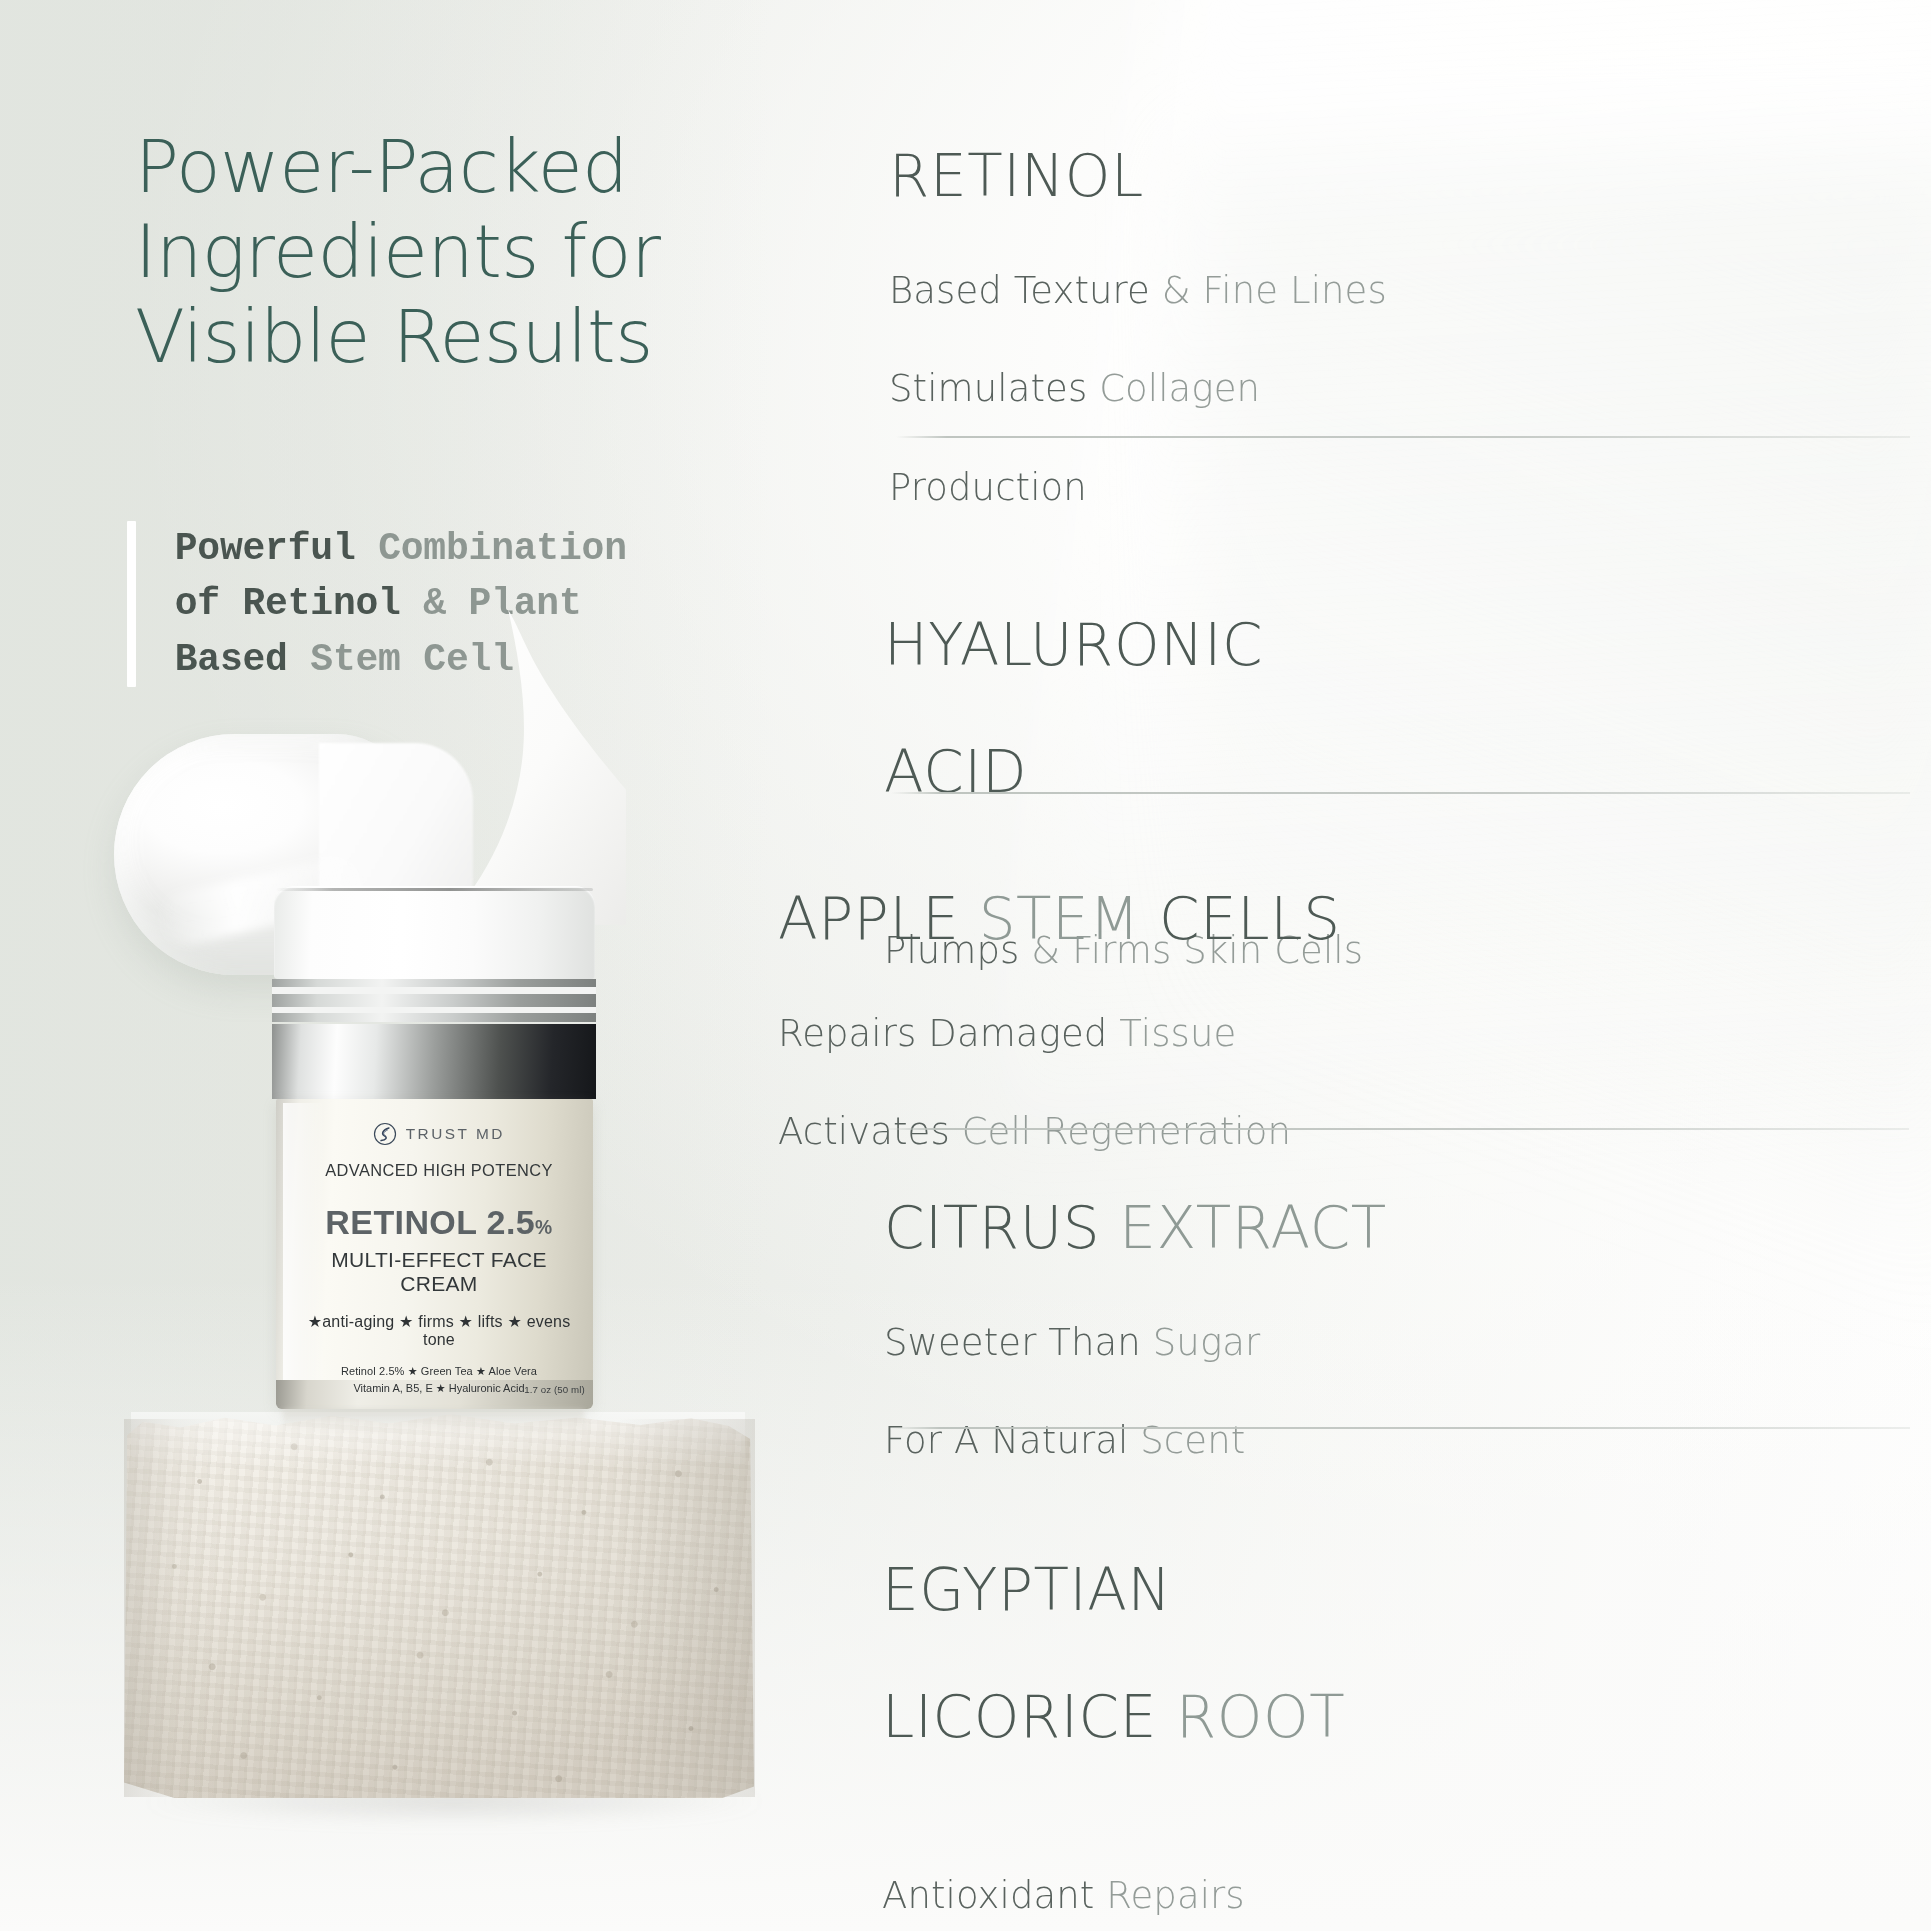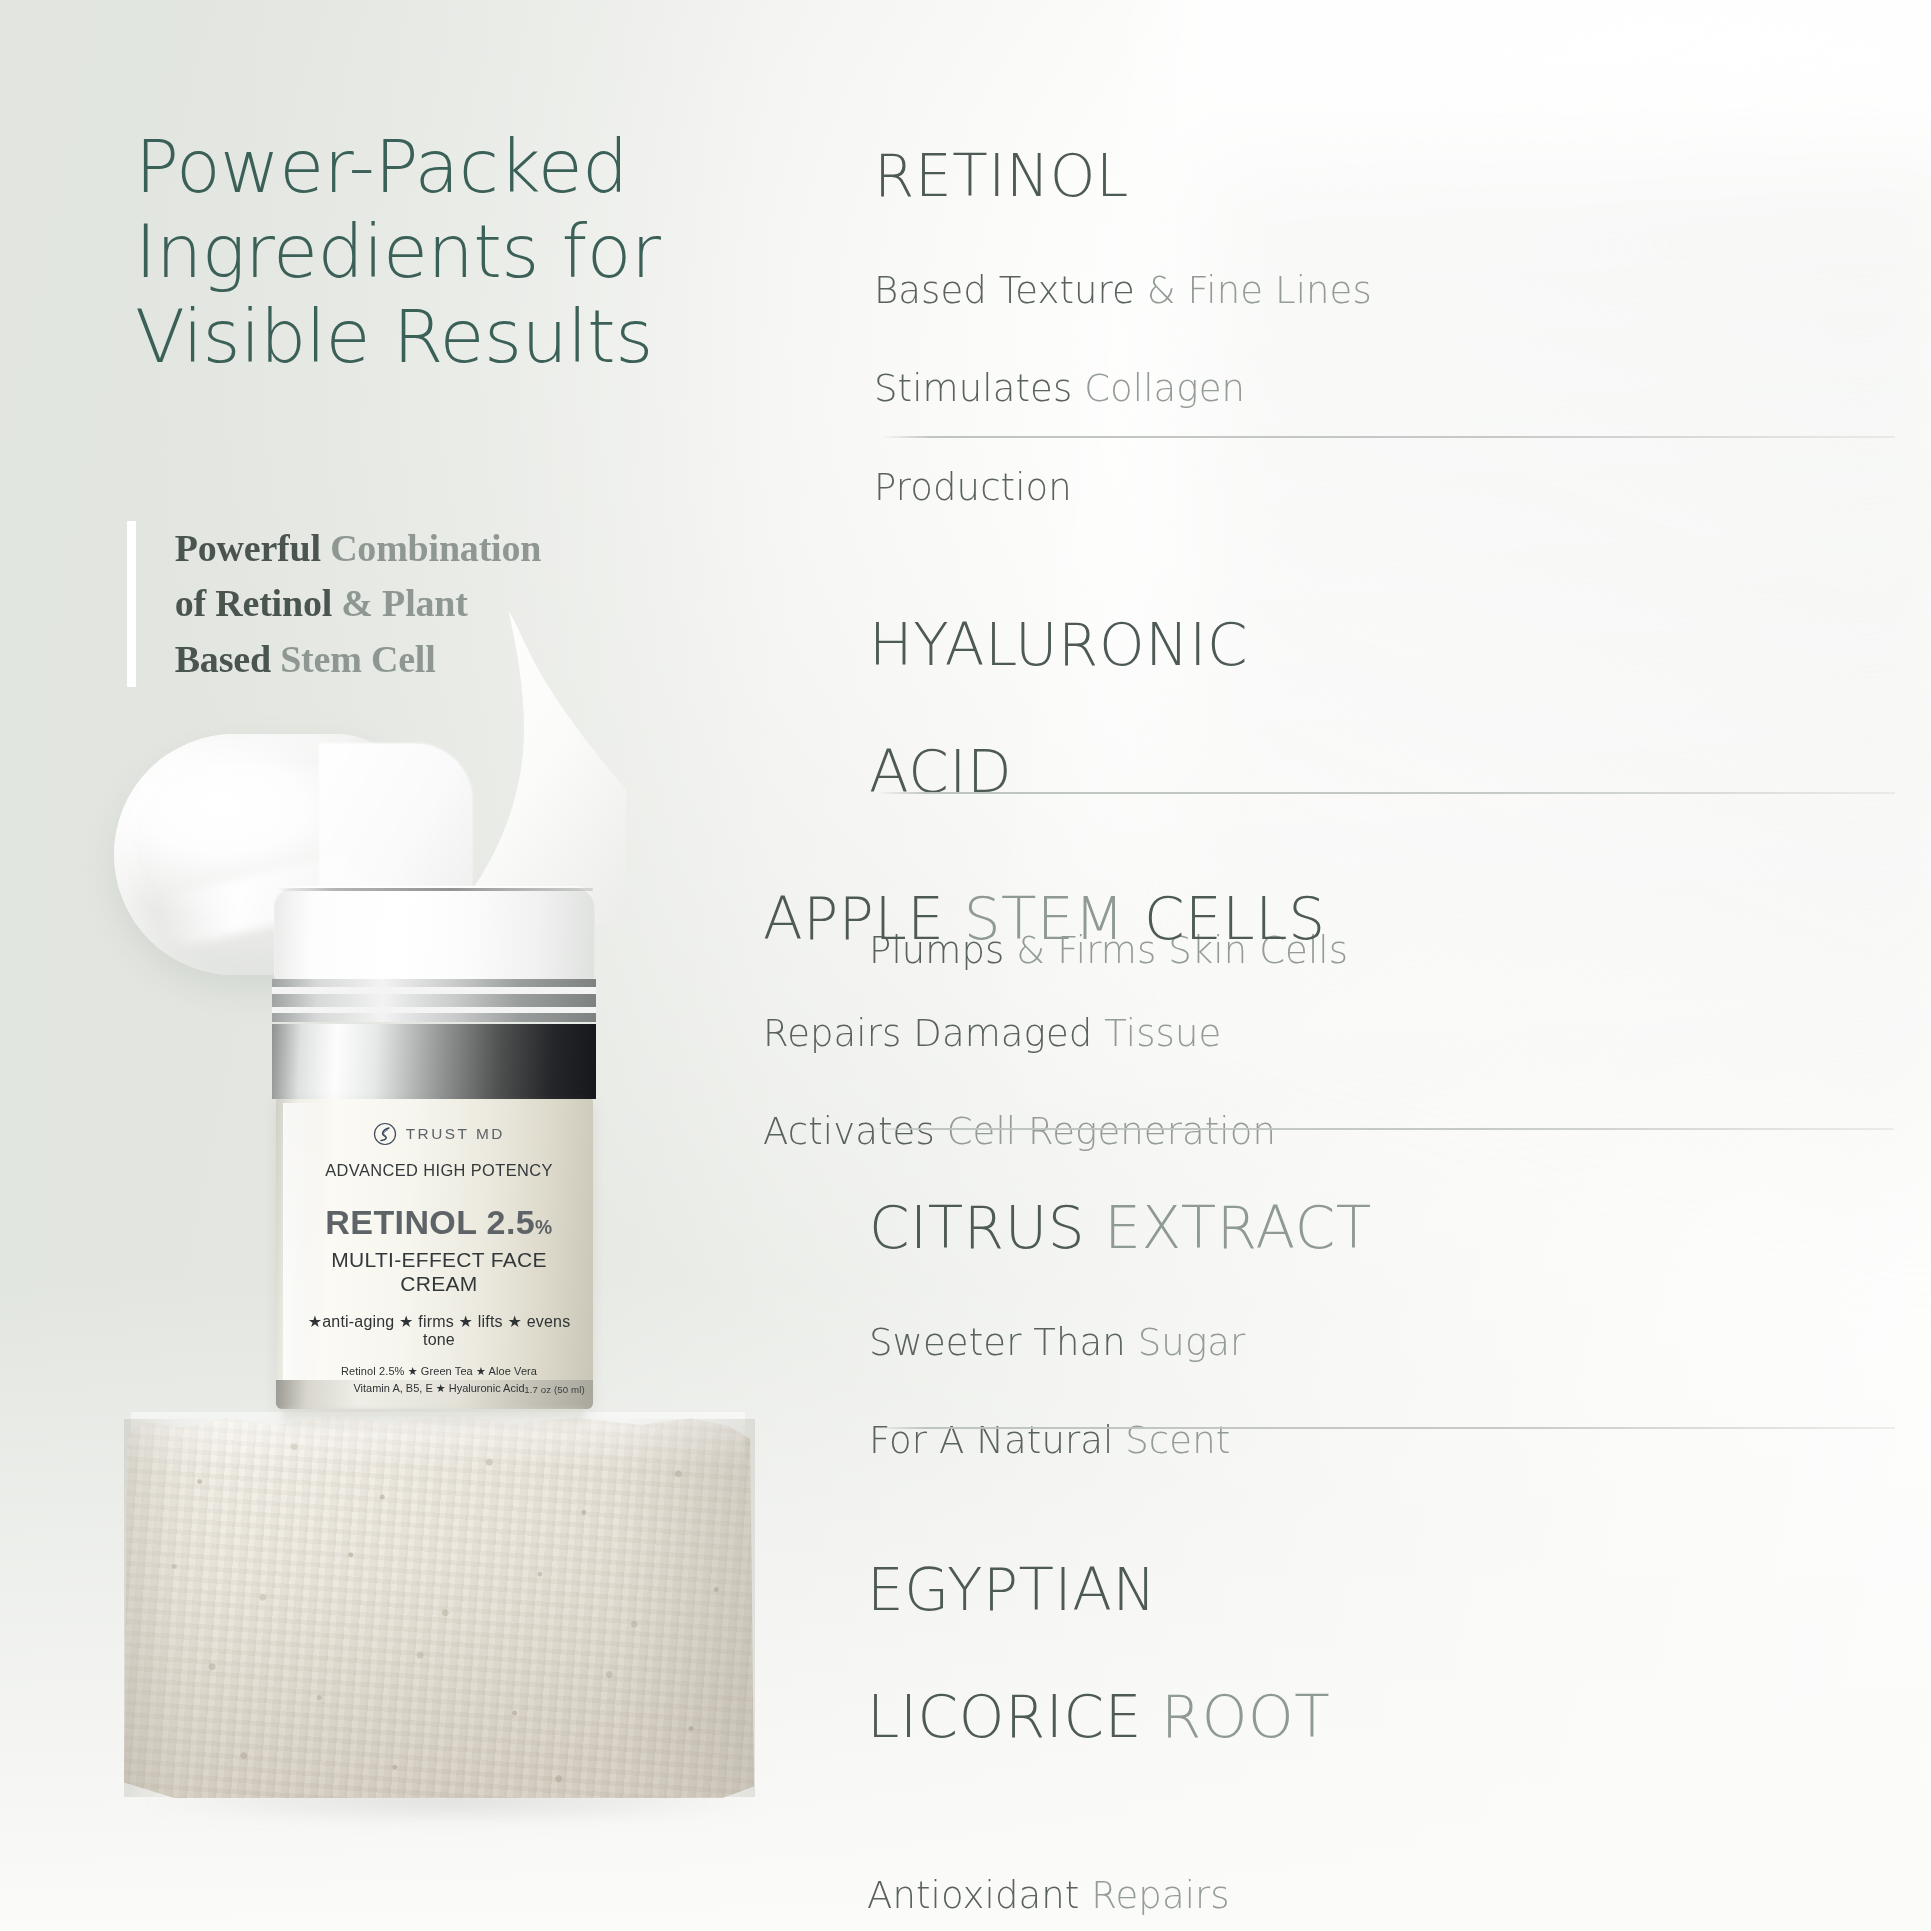--- a/index.html
+++ b/index.html
@@ -48,30 +48,30 @@
     white-space:pre-line;
   }
   .sub-wrap{
     position:absolute;left:127px;top:521px;width:618px;
     display:flex;align-items:stretch;
   }
   .sub-bar{
     width:8.7px;background:#ffffff;border-radius:1px;margin-right:39px;flex:0 0 auto;
   }
   .subhead{
-    font-family:Liberation Serif, serif;
+    font-family:Liberation Mono, monospace;
     font-weight:700;
     font-size:38px;line-height:1.46;
     letter-spacing:-0.2px;
     color:#4a5550;
   }
   .subhead .lt{color:#8e9792;}
 
   
-  .ing-col{position:absolute;left:0;top:0;width:1667px;height:1931px;}
+  .ing-col{position:absolute;left:15px;top:0;width:1667px;height:1931px;}
   .ing{position:absolute;}
   .ing-title{
     font-family:"DejaVu Sans",sans-serif;
     font-weight:300;
     font-size:58px;line-height:1.10;
     letter-spacing:0.6px;
     color:#4e5a55;
     white-space:pre-line;
   }
   .ing-title .lt{color:#8f9a95;}

